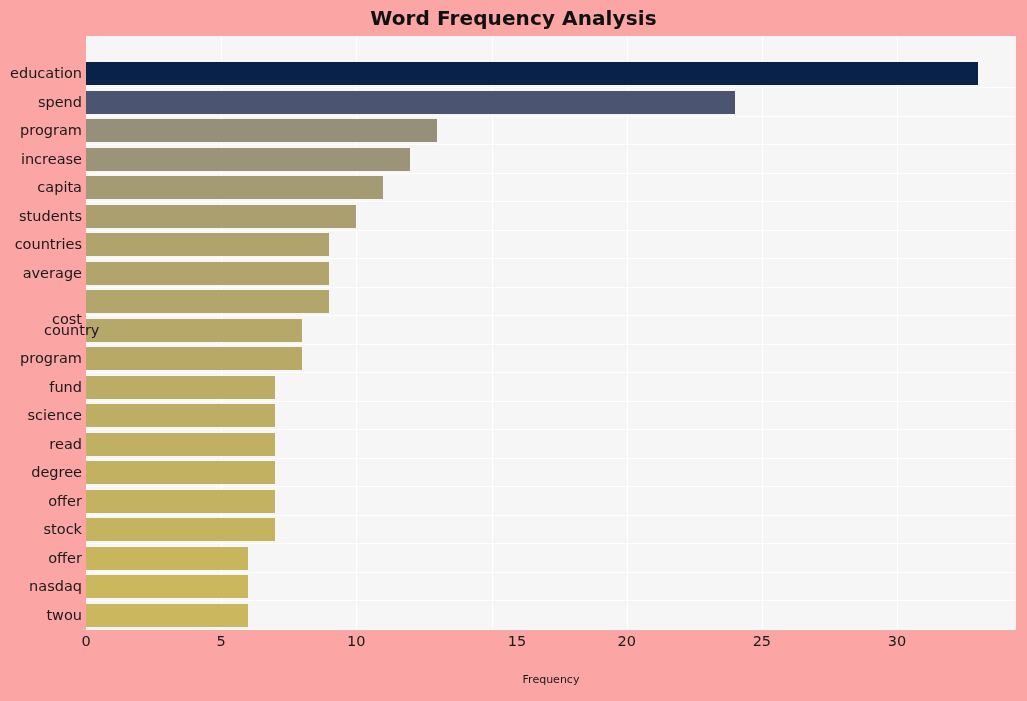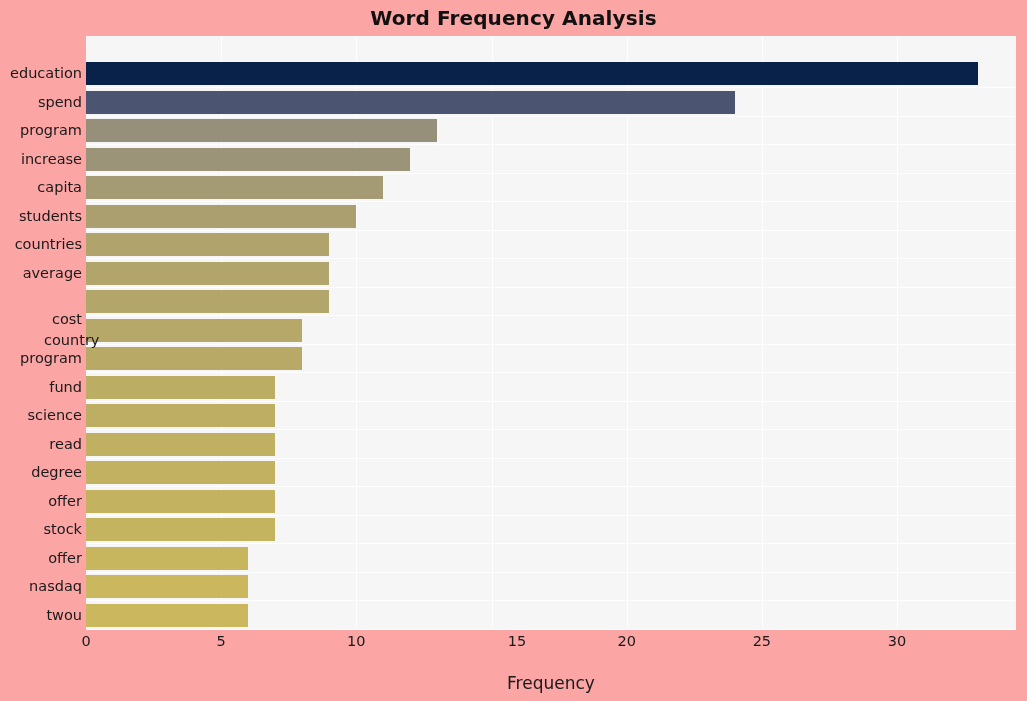--- a/index.html
+++ b/index.html
@@ -88,21 +88,21 @@
     text-align: center;
     font-size: 14.5px;
     color: #1a1a1a;
   }
   #xaxis-label {
     position: absolute;
     top: 673px;
     left: 86px;
     width: 930px;
     text-align: center;
-    font-size: 17px;
+    font-size: 11px;
     color: #1a1a1a;
   }
 </style>
 </head>
 <body>
 
 <div id="figure">
 
   <div id="chart-title">Word Frequency Analysis</div>
 
@@ -158,21 +158,21 @@
   <div id="ylabels">
       <div class="ylabel" style="top: 26px;">education</div>
       <div class="ylabel" style="top: 54.5px;">spend</div>
       <div class="ylabel" style="top: 83px;">program</div>
       <div class="ylabel" style="top: 111.5px;">increase</div>
       <div class="ylabel" style="top: 140px;">capita</div>
       <div class="ylabel" style="top: 168.5px;">students</div>
       <div class="ylabel" style="top: 197px;">countries</div>
       <div class="ylabel" style="top: 225.5px;">average</div>
       <div class="ylabel" style="top: 272px; margin-left: 32px;">cost</div>
-      <div class="ylabel" style="top: 293px; padding-left: 44px;">country</div>
+      <div class="ylabel" style="top: 283px; padding-left: 44px;">country</div>
       <div class="ylabel" style="top: 311px;">program</div>
       <div class="ylabel" style="top: 339.5px;">fund</div>
       <div class="ylabel" style="top: 368px;">science</div>
       <div class="ylabel" style="top: 396.5px;">read</div>
       <div class="ylabel" style="top: 425px; padding-left: 26px;">degree</div>
       <div class="ylabel" style="top: 453.5px;">offer</div>
       <div class="ylabel" style="top: 482px;">stock</div>
       <div class="ylabel" style="top: 510.5px;">offer</div>
       <div class="ylabel" style="top: 539px;">nasdaq</div>
       <div class="ylabel" style="top: 567.5px;">twou</div>

